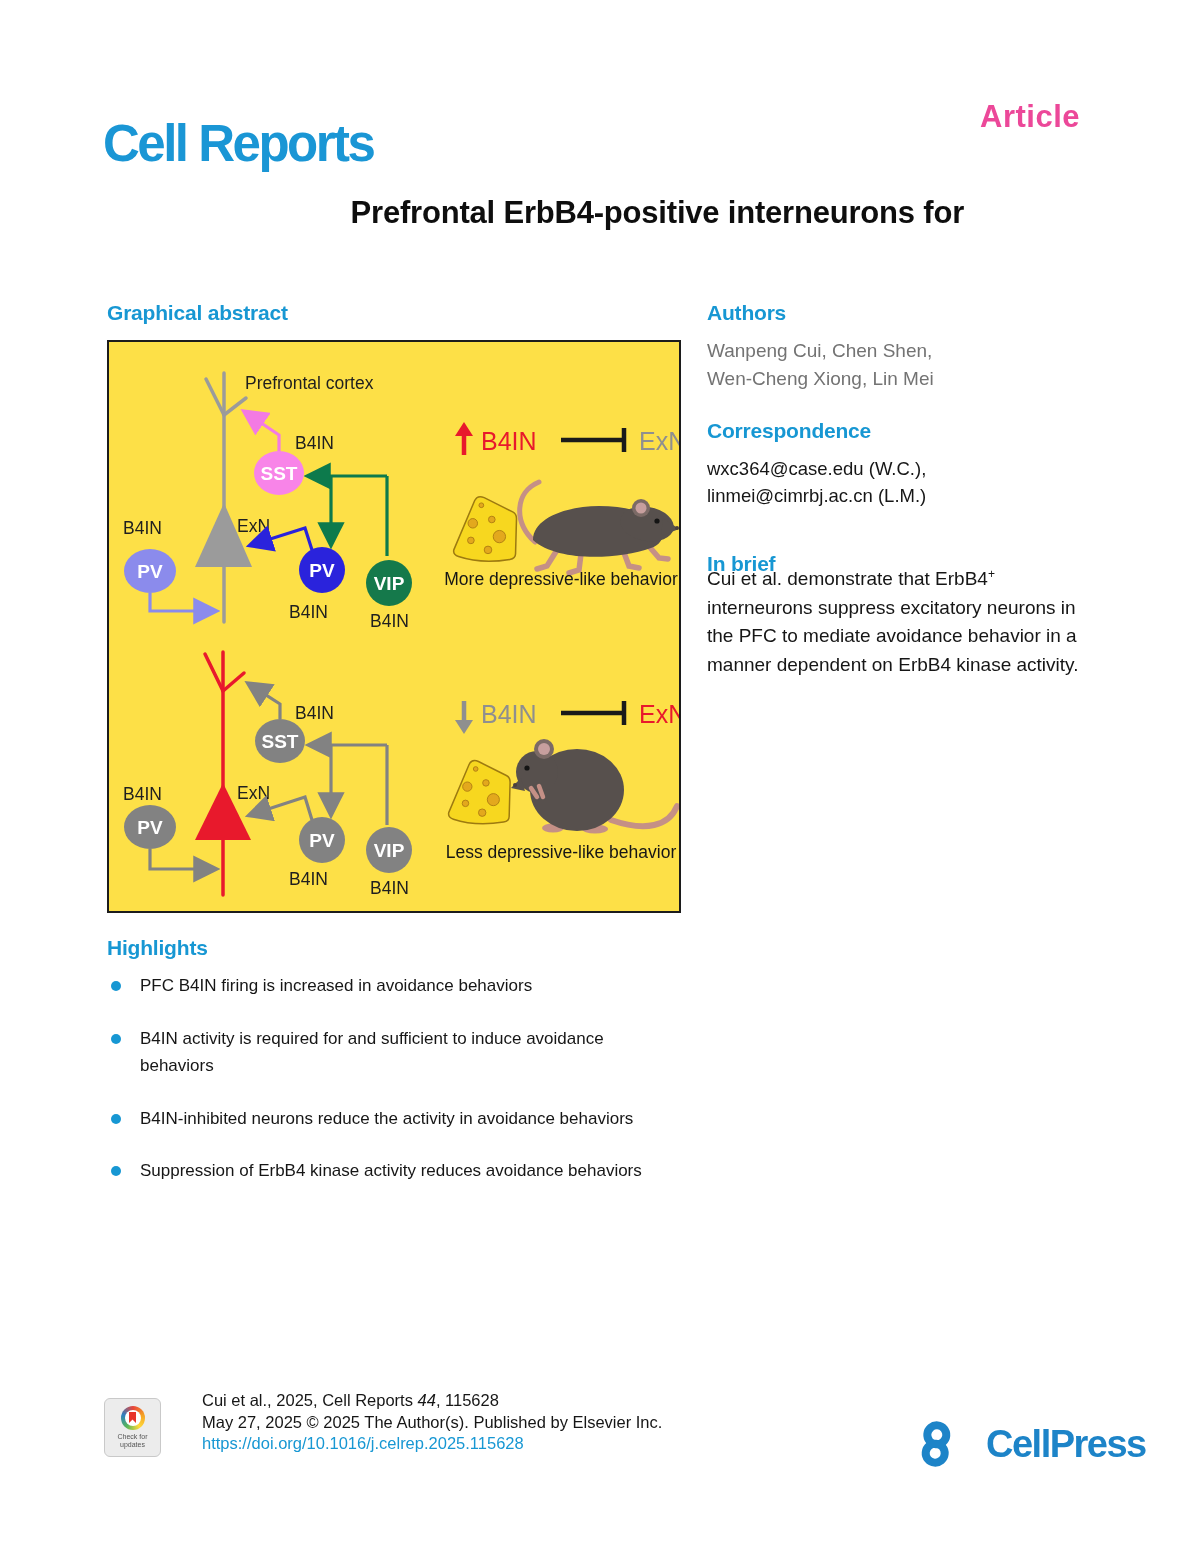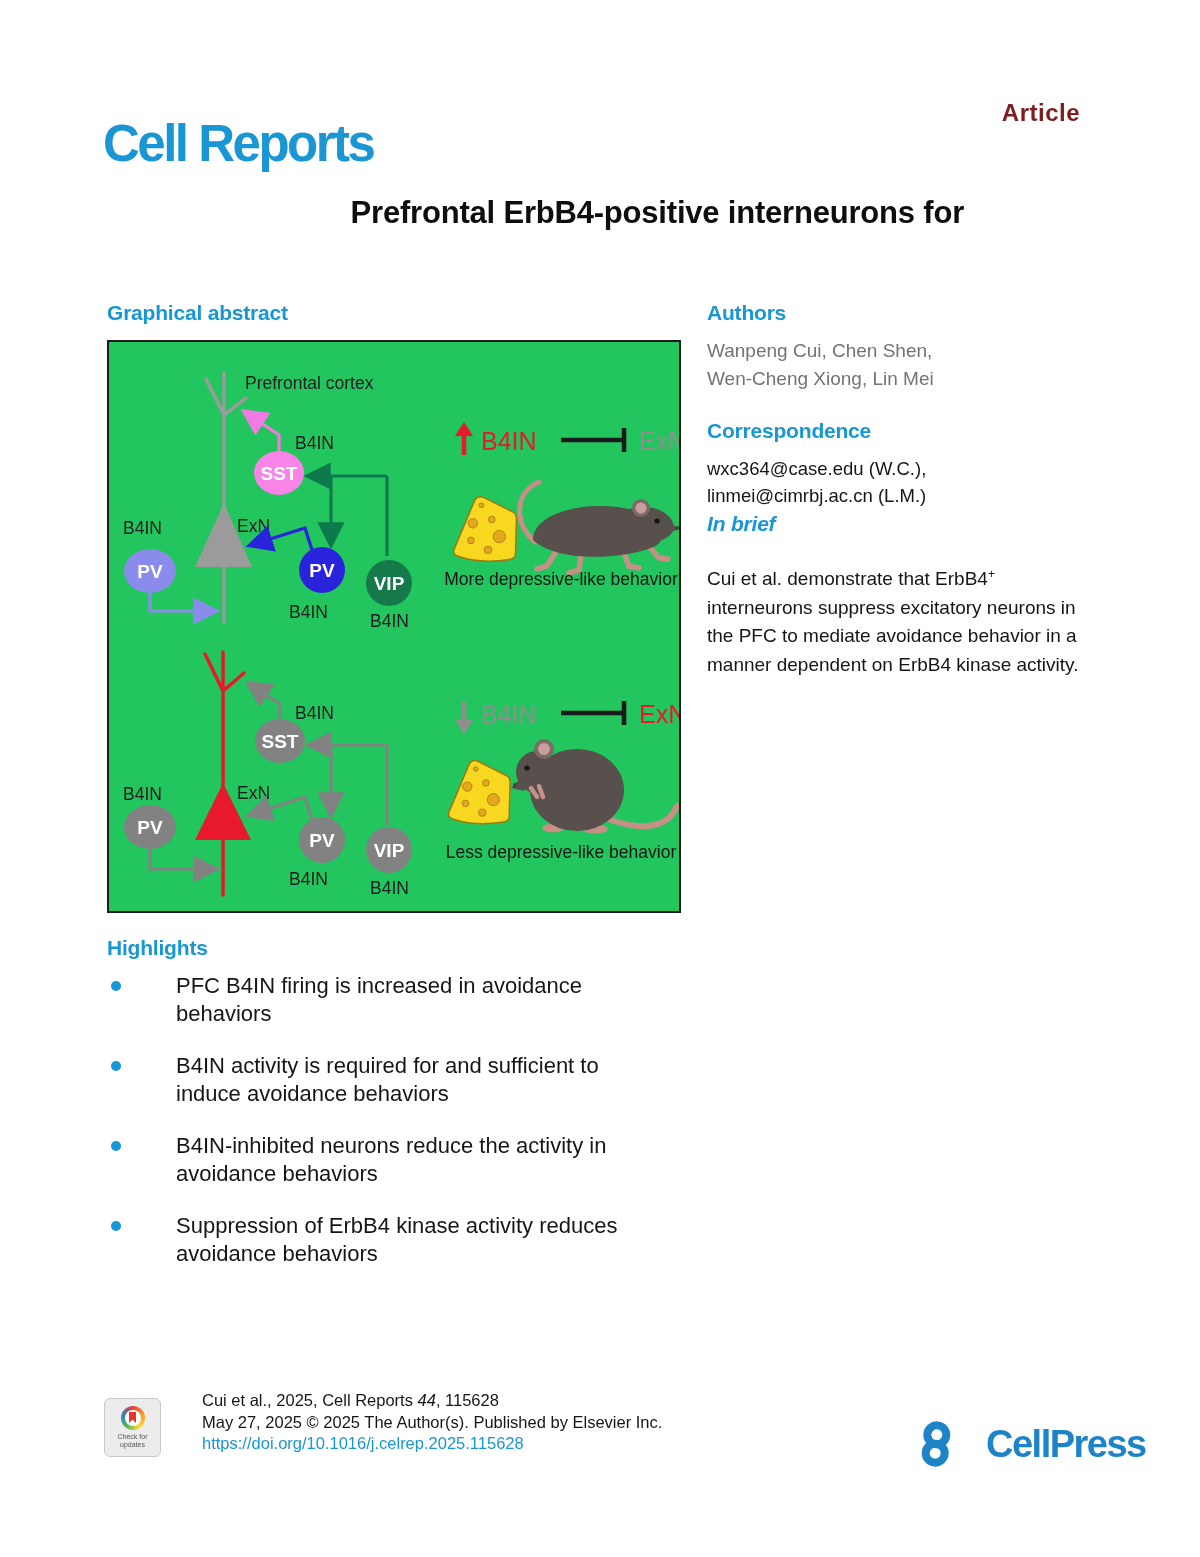--- a/index.html
+++ b/index.html
@@ -2,42 +2,42 @@
 <html><head>
 <meta charset="utf-8">
 <style>
   html,body{margin:0;padding:0;background:#ffffff;}
   .page{
     position:relative;width:1200px;height:1557px;background:#ffffff;overflow:hidden;
     font-family:"Liberation Sans","DejaVu Sans",sans-serif;color:#1a1a1a;
   }
   .abs{position:absolute;}
 
-  .article-label{top:99px;right:120px;font-size:24px;font-weight:bold;color:#7f1d1d;letter-spacing:.5px;}
+  .article-label{top:99px;right:120px;font-size:31px;font-weight:bold;color:#ec4899;letter-spacing:.5px;}
   .journal-logo{top:114px;left:103px;font-size:51px;font-weight:bold;color:#1a96d5;letter-spacing:-2.5px;}
   .paper-title{top:192px;left:104px;width:860px;font-size:31px;font-weight:bold;color:#0e0e0e;line-height:41px;letter-spacing:-.2px;}
   .paper-title span{display:block;text-align:right;}
 
   .sec-heading{font-size:21px;font-weight:bold;color:#1797d3;letter-spacing:-.2px;}
   .ga-heading{top:301px;left:107px;}
-  .ga-box{top:340px;left:107px;width:570px;height:569px;border:2px solid #1c1c1c;background:#22c55e;}
+  .ga-box{top:340px;left:107px;width:570px;height:569px;border:2px solid #1c1c1c;background:#fde047;}
 
   .rcol{left:707px;width:390px;}
   .authors-heading{top:301px;}
   .authors-text{top:337px;font-size:19px;line-height:28px;color:#737373;}
   .corr-heading{top:419px;}
   .corr-text{top:455px;font-size:18.5px;line-height:27px;color:#161616;}
   .corr-text a{color:#161616;text-decoration:none;}
-  .brief-heading{top:512px;font-style:italic;}
+  .brief-heading{top:552px;}
   .brief-text{top:560px;width:380px;font-size:19px;line-height:28.5px;color:#161616;}
   .brief-text sup{font-size:12px;}
 
   .hl-heading{top:936px;left:107px;}
   .hl-list{top:972px;left:107px;width:545px;}
-  .hl-item{display:flex;margin-bottom:25px;font-size:22px;line-height:27.5px;color:#161616;gap:36px;}
+  .hl-item{display:flex;margin-bottom:25px;font-size:17px;line-height:27.5px;color:#161616;}
   .hl-dot{flex:0 0 auto;width:10px;height:10px;border-radius:50%;background:#1797d3;margin:9px 19px 0 4px;}
   .hl-text{width:520px;}
 
   
   .badge{top:1398px;left:104px;width:55px;height:57px;border:1px solid #c9c9c9;border-radius:6px;
     background:#ececec;display:flex;flex-direction:column;align-items:center;justify-content:center;cursor:pointer;}
   .badge-ring{width:24px;height:24px;border-radius:50%;
     background:conic-gradient(#e8443a,#f4a023,#ffd93b,#57b65a,#2e7fc2,#e8443a);
     display:flex;align-items:center;justify-content:center;}
   .badge-inner{width:16px;height:16px;border-radius:50%;background:#fff;display:flex;align-items:flex-start;justify-content:center;}

